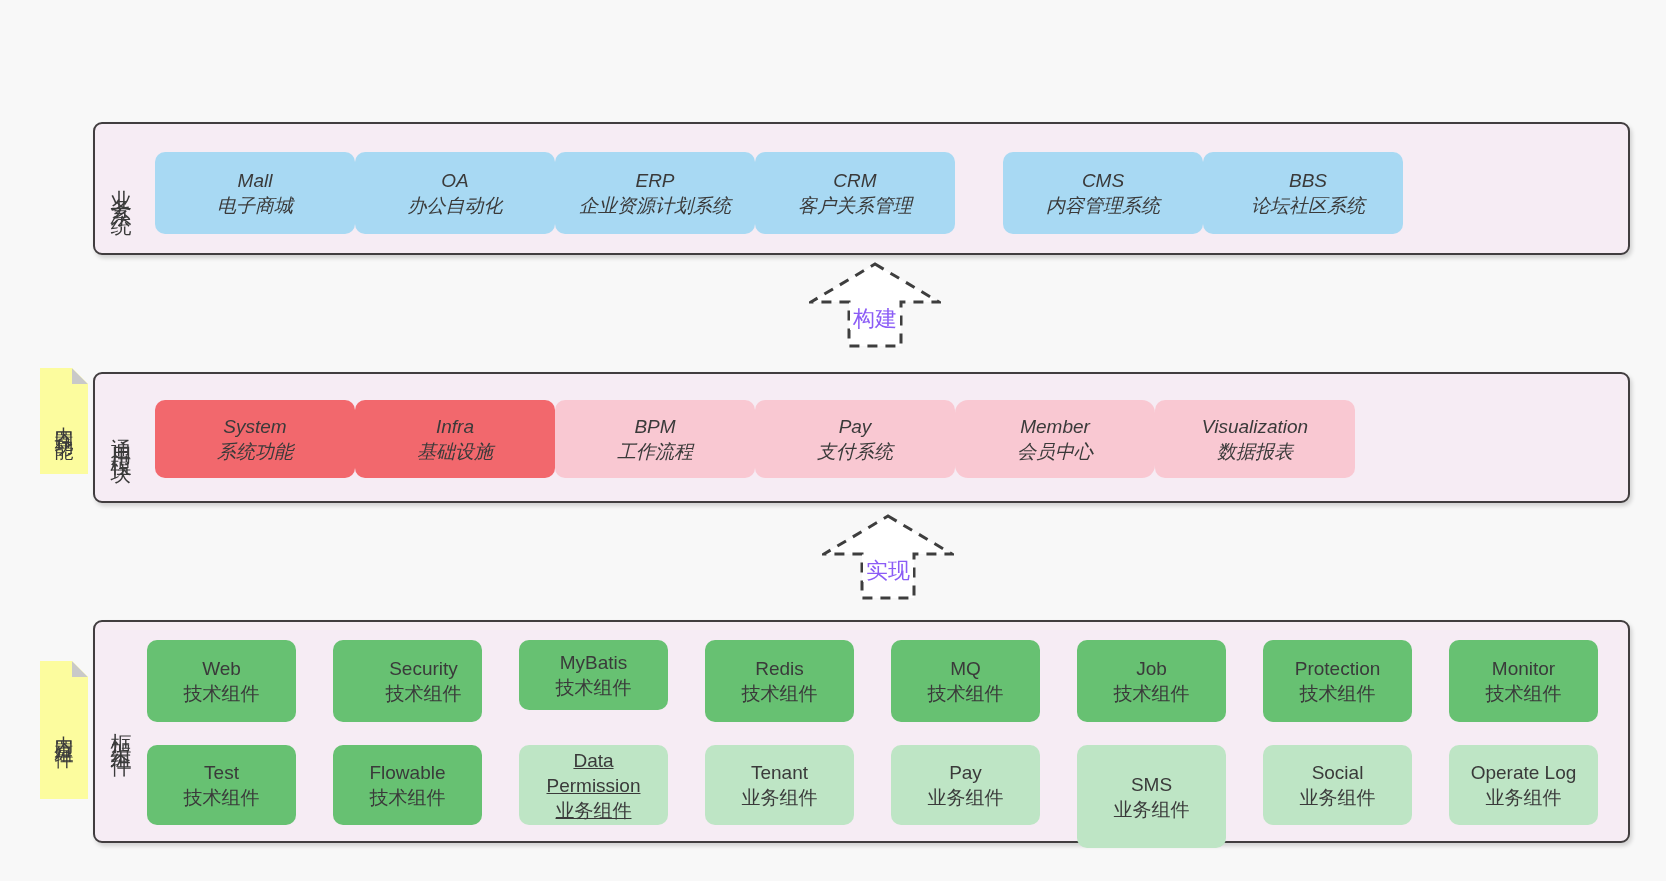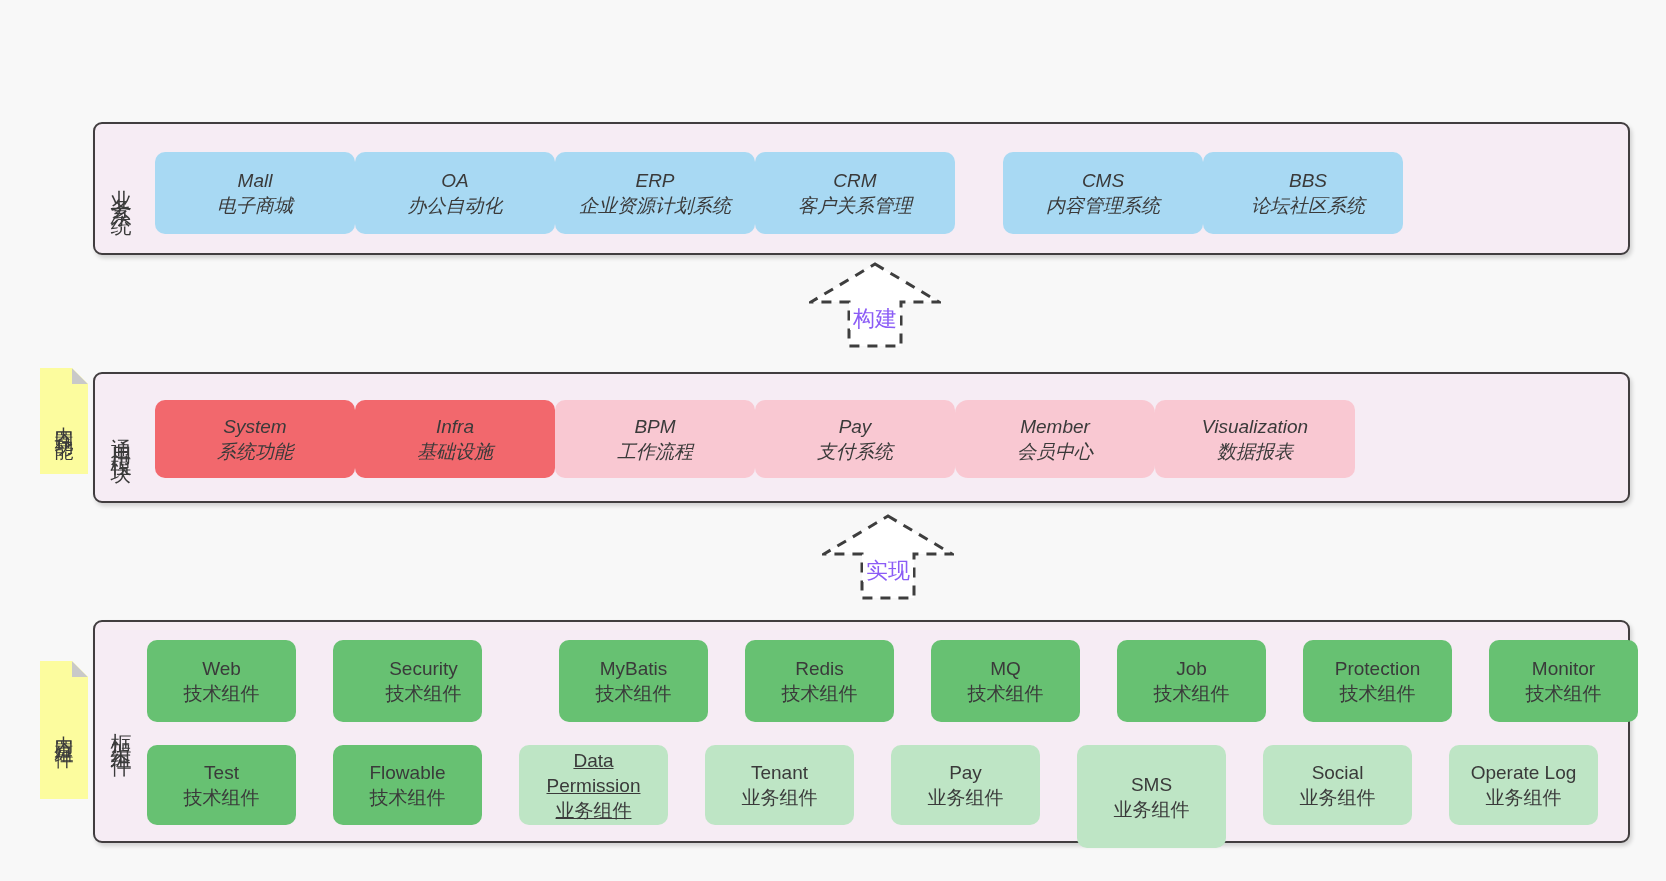--- a/index.html
+++ b/index.html
@@ -127,21 +127,21 @@
     <div class="layer-title">框架组件</div>
     <div class="row r8" style="top:18px;">
       <div class="box green" style="height:82px;">
         <div class="en">Web</div>
         <div class="cn">技术组件</div>
       </div>
       <div class="box green" style="height:82px;padding-left:44px;">
         <div class="en">Security</div>
         <div class="cn">技术组件</div>
       </div>
-      <div class="box green" style="height:82px;margin-left:40px;">
+      <div class="box green" style="height:70px;">
         <div class="en">MyBatis</div>
         <div class="cn">技术组件</div>
       </div>
       <div class="box green" style="height:82px;">
         <div class="en">Redis</div>
         <div class="cn">技术组件</div>
       </div>
       <div class="box green" style="height:82px;">
         <div class="en">MQ</div>
         <div class="cn">技术组件</div>

